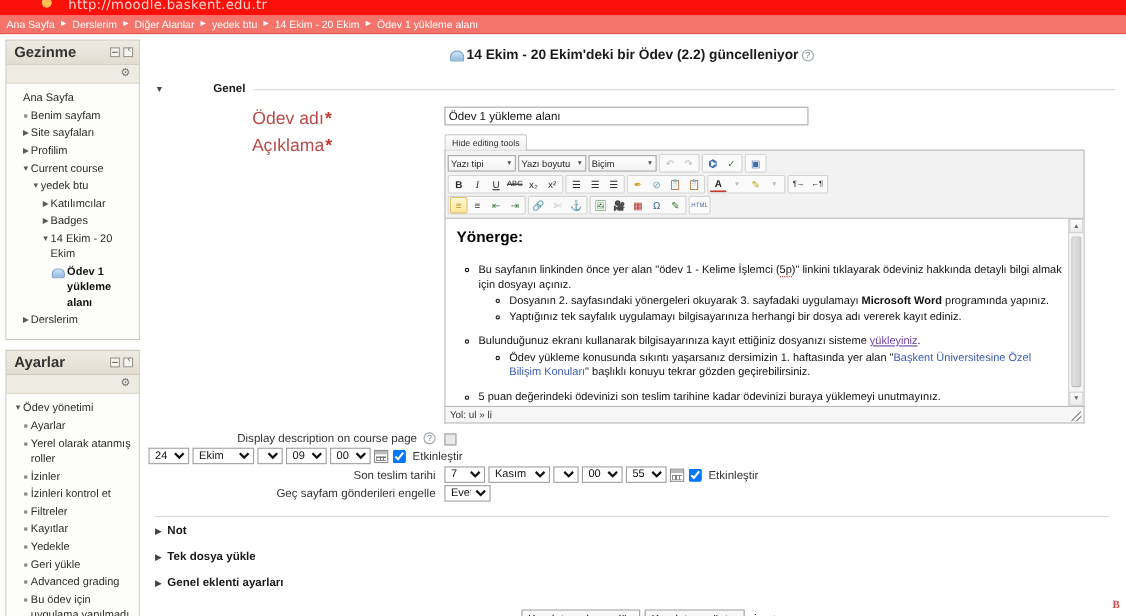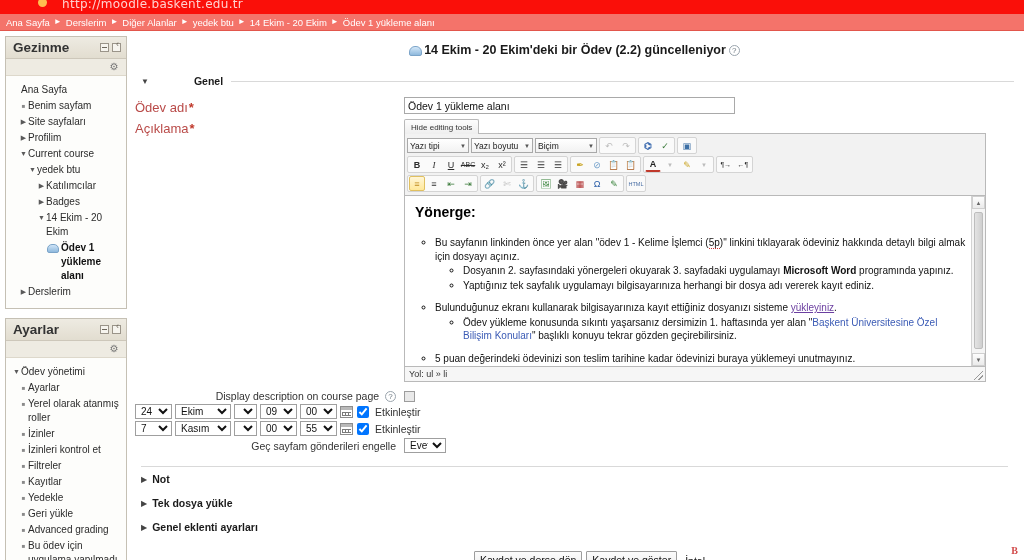--- a/index.html
+++ b/index.html
@@ -254,24 +254,24 @@
   }
 
   
   .frow {
     display: flex;
     margin-bottom: 3px;
     align-items: flex-start;
   }
   .flabel {
     flex: 0 0 269px;
-    text-align: left;
+    text-align: center;
     padding-right: 8px;
     padding-top: 3px;
-    font-size: 13px;
+    font-size: 16px;
     color: #b94a48;
     white-space: nowrap;
   }
   .req { color: #c0392b; font-weight: bold; margin-left: 1px; }
   .fval { flex: 1 1 auto; }
 
   input.text-input {
     width: 331px;
     height: 17px;
     border: 1px solid #a9a9a9;
@@ -850,20 +850,21 @@
         <select class="msel sel-year"><option>2016</option></select>
         <select class="msel sel-hour"><option>09</option></select>
         <select class="msel sel-min"><option>00</option></select>
         <span class="cal-icon"></span>
         <input class="cb" type="checkbox" checked="" style="">
         <span class="ena-lbl">Etkinleştir</span>
       </div>
     </div>
 
     <div class="srow">
+      <div class="slabel">Son teslim tarihi</div>
       <div class="sval">
         <select class="msel sel-day"><option>7</option></select>
         <select class="msel sel-month"><option>Kasım</option></select>
         <select class="msel sel-year"><option>2016</option></select>
         <select class="msel sel-hour"><option>00</option></select>
         <select class="msel sel-min"><option>55</option></select>
         <span class="cal-icon"></span>
         <input class="cb" type="checkbox" checked="" style="">
         <span class="ena-lbl">Etkinleştir</span>
       </div>

